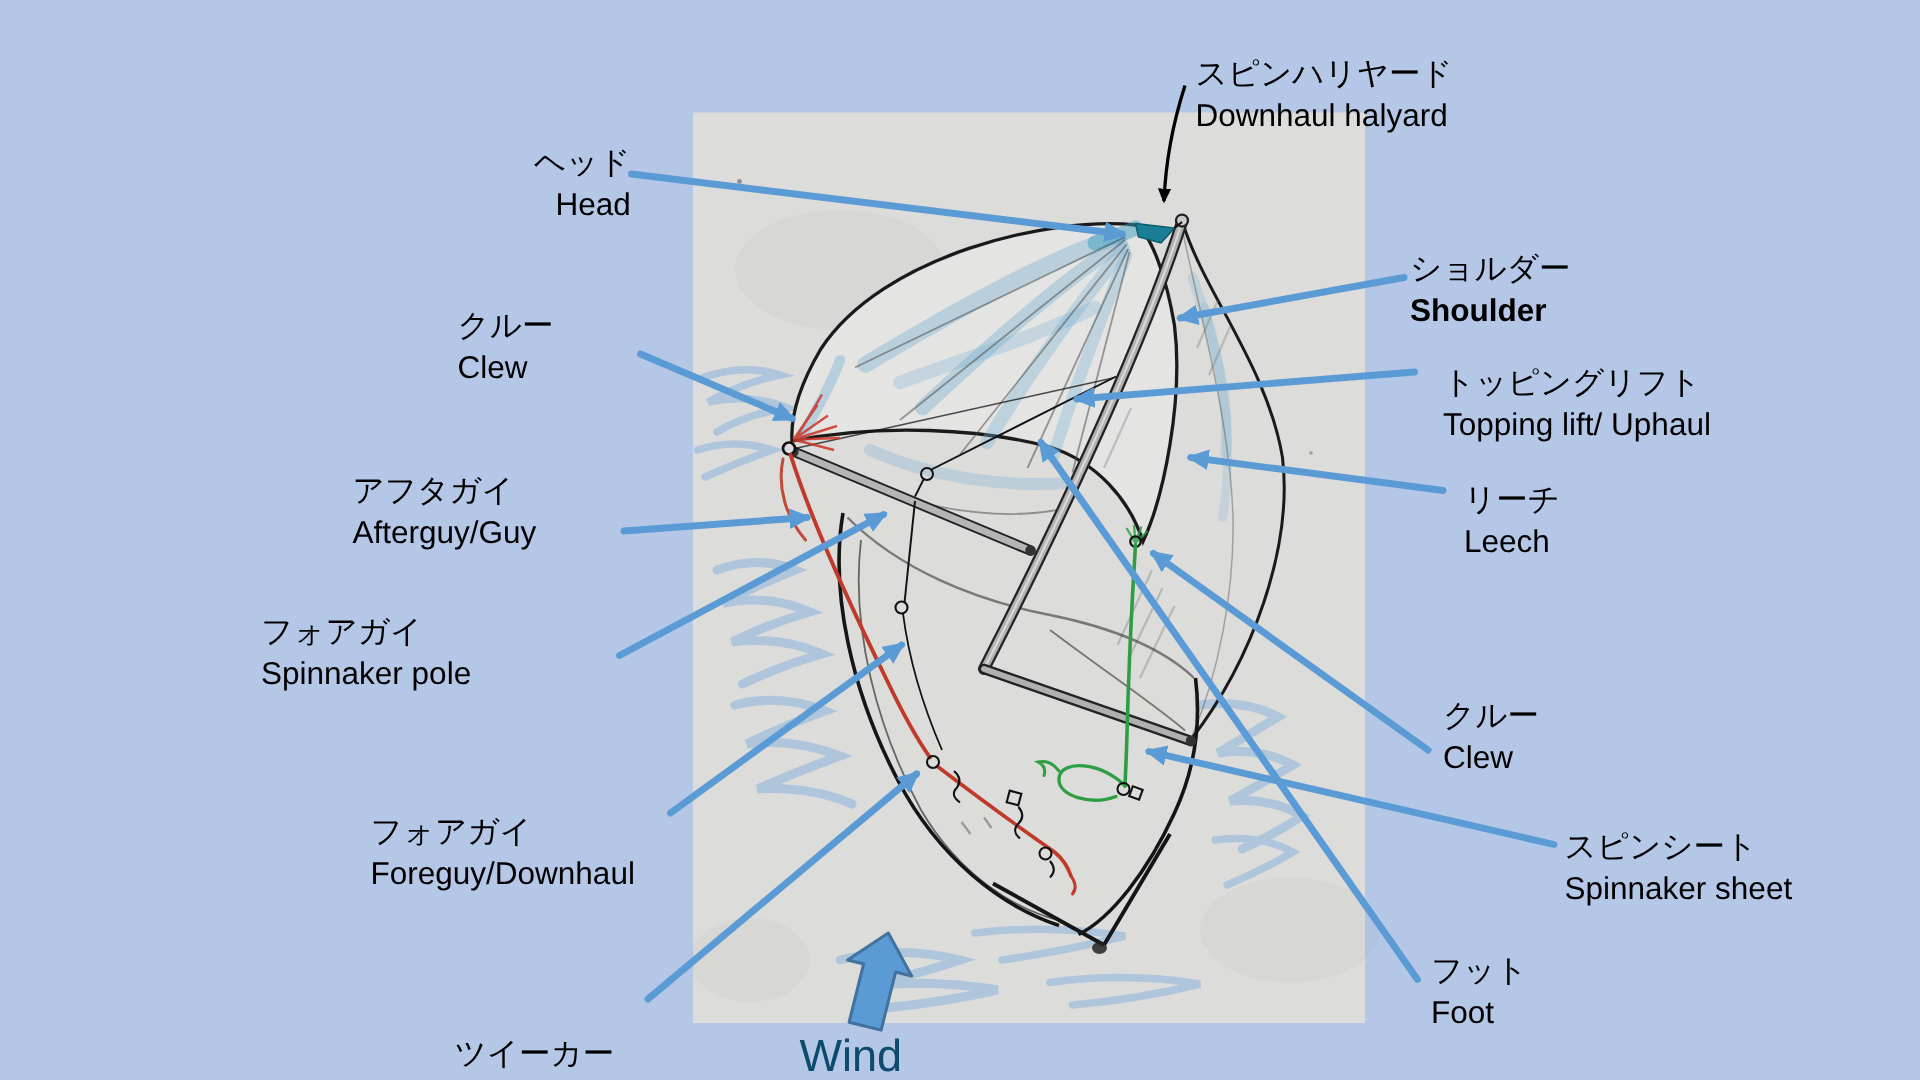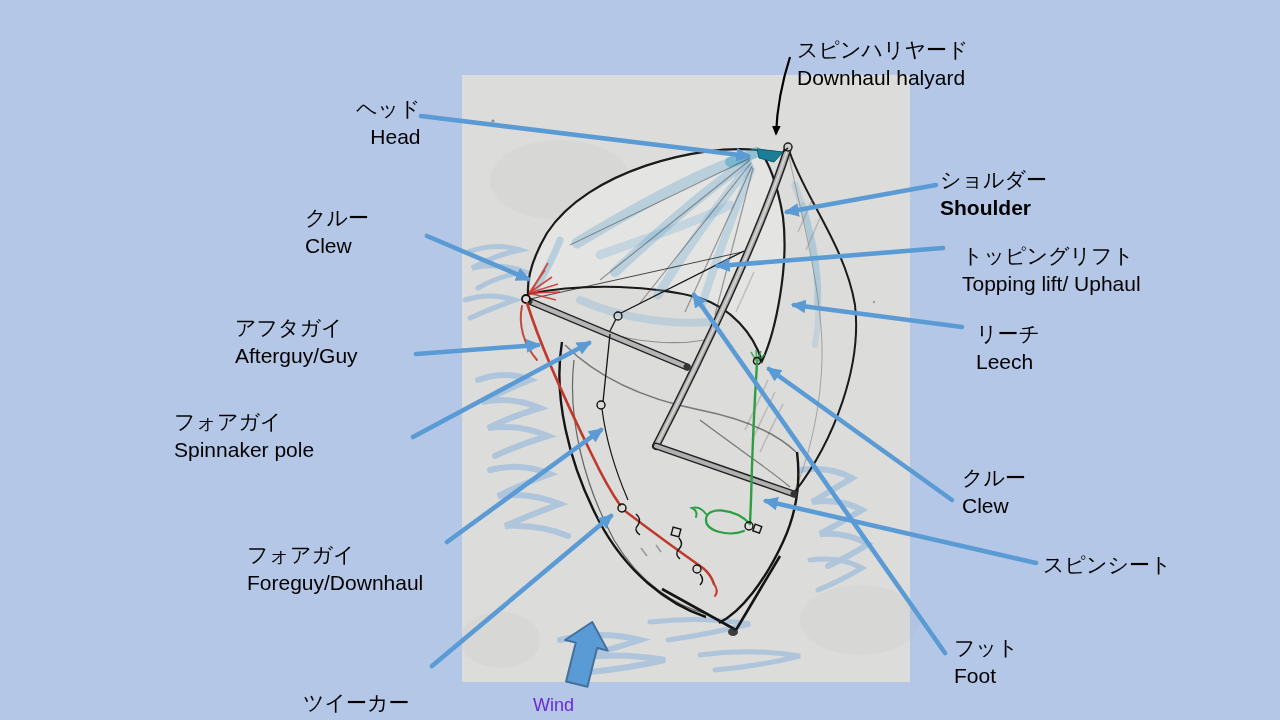--- a/index.html
+++ b/index.html
@@ -11,21 +11,21 @@
     font-family:"Liberation Sans","DejaVu Sans",sans-serif;
   }
   .sketch{position:absolute;left:0;top:0;}
   .label{
     position:absolute;
     font-size:21px;line-height:28px;
     color:#000;white-space:nowrap;
   }
   .label .ja,.label .en{display:block;}
   .label-shoulder .en{font-weight:700;}
-  .wind-label{position:absolute;font-size:18px;line-height:26px;color:#6d28d9;}
+  .wind-label{position:absolute;font-size:30px;line-height:26px;color:#0c4a6e;}
 </style>
 </head>
 <body>
 
 <div class="slide">
 
   <svg class="sketch" width="1280" height="720" viewBox="0 0 1280 720">
     <defs>
       <marker id="mBlue" viewBox="0 0 10 10" refX="7.5" refY="5" markerWidth="3.4" markerHeight="3.4" orient="auto" markerUnits="strokeWidth">
         <path d="M0,0.6 L9.5,5 L0,9.4 z" fill="#5b9bd5"></path>
@@ -245,20 +245,21 @@
   <div class="label" style="left:962px;top:464px;">
     <span class="ja">クルー</span>
     <span class="en">Clew</span>
   </div>
   <div class="label" style="left:247px;top:541px;">
     <span class="ja">フォアガイ</span>
     <span class="en">Foreguy/Downhaul</span>
   </div>
   <div class="label" style="left:1043px;top:538px;margin-top:13px;">
     <span class="ja">スピンシート</span>
+    <span class="en">Spinnaker sheet</span>
   </div>
   <div class="label" style="left:303px;top:641px;margin-top:48px;">
     <span class="ja">ツイーカー</span>
     <span class="en">Tweaker</span>
   </div>
   <div class="label" style="left:954px;top:634px;">
     <span class="ja">フット</span>
     <span class="en">Foot</span>
   </div>
 

